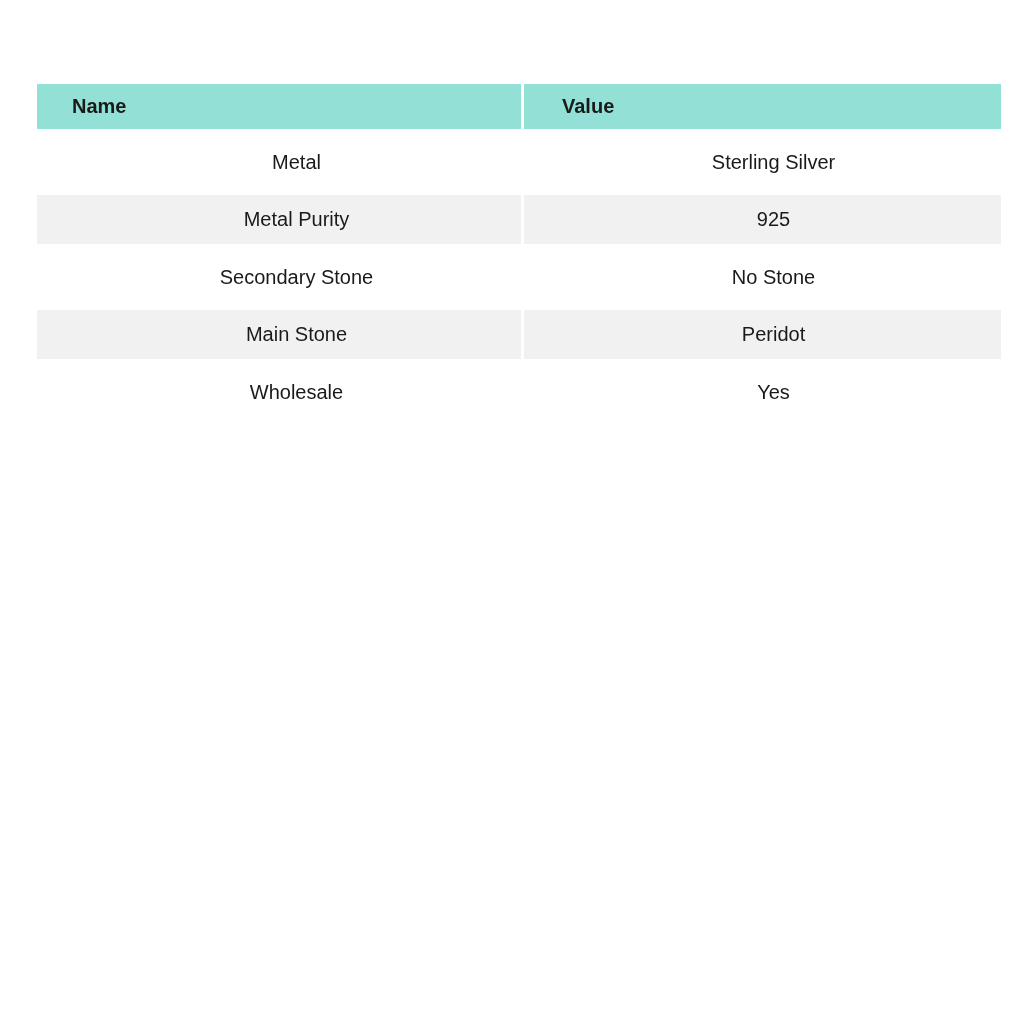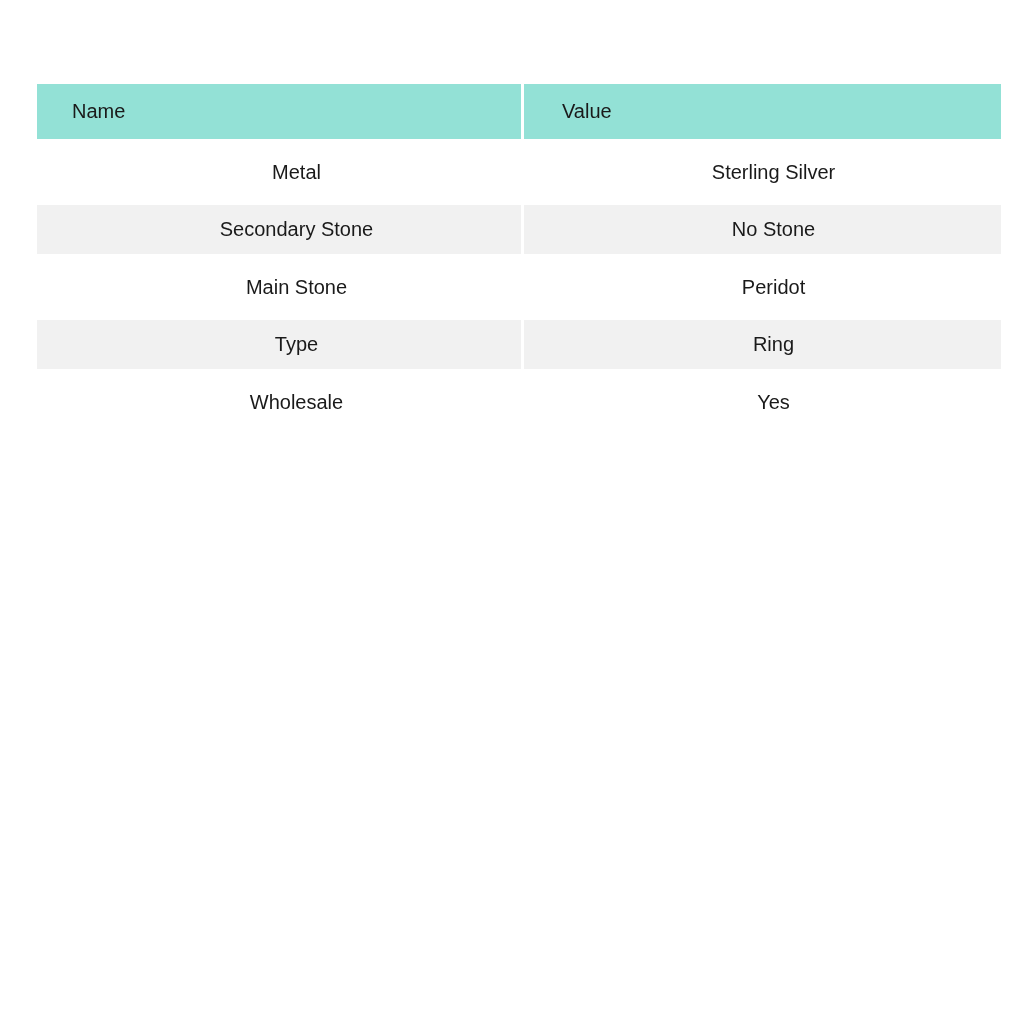--- a/index.html
+++ b/index.html
@@ -26,24 +26,24 @@
     font-size: 20px;
     color: var(--text-color, #1a1a1a);
   }
 
   table.attr-table col.col-name  { width: 487px; }
   table.attr-table col.col-value { width: auto; }
 
   
   table.attr-table thead th {
     background: var(--header-bg, #93e1d6);
-    height: 55px;
+    height: 45px;
     text-align: left;
     vertical-align: middle;
-    font-weight: normal;
+    font-weight: bold;
     font-size: 20px;
   }
   table.attr-table thead th.name-col  { padding-left: 35px; border-right: 3px solid var(--divider, #ffffff); }
   table.attr-table thead th.value-col { padding-left: 38px; }
 
   
   table.attr-table tbody td {
     vertical-align: middle;
     font-weight: normal;
     text-align: center;
@@ -75,36 +75,36 @@
         <th class="name-col">Name</th>
         <th class="value-col">Value</th>
       </tr>
     </thead>
     <tbody id="attr-rows">
   <tr>
     <td class="name-col">Metal</td>
     <td class="value-col">Sterling Silver</td>
   </tr>
 
+  <tr>
+    <td class="name-col">Metal Purity</td>
+    <td class="value-col">925</td>
+  </tr>
 
   <tr>
     <td class="name-col">Secondary Stone</td>
     <td class="value-col">No Stone</td>
   </tr>
 
   <tr>
     <td class="name-col">Main Stone</td>
     <td class="value-col">Peridot</td>
   </tr>
 
 
-  <tr>
-    <td class="name-col">Type</td>
-    <td class="value-col">Ring</td>
-  </tr>
 
   <tr>
     <td class="name-col">Wholesale</td>
     <td class="value-col">Yes</td>
   </tr>
 </tbody>
   </table>
 </div>
 
 </body></html>

